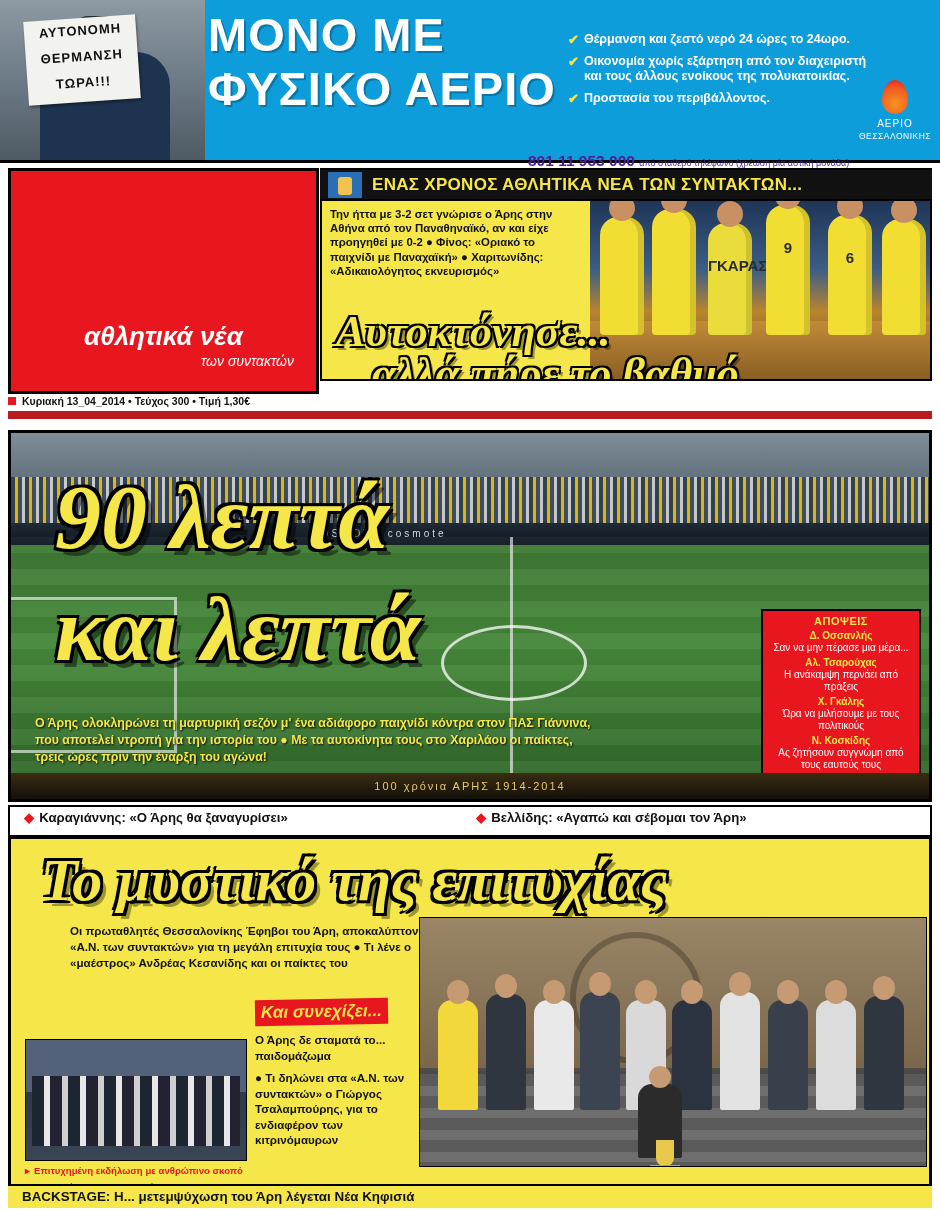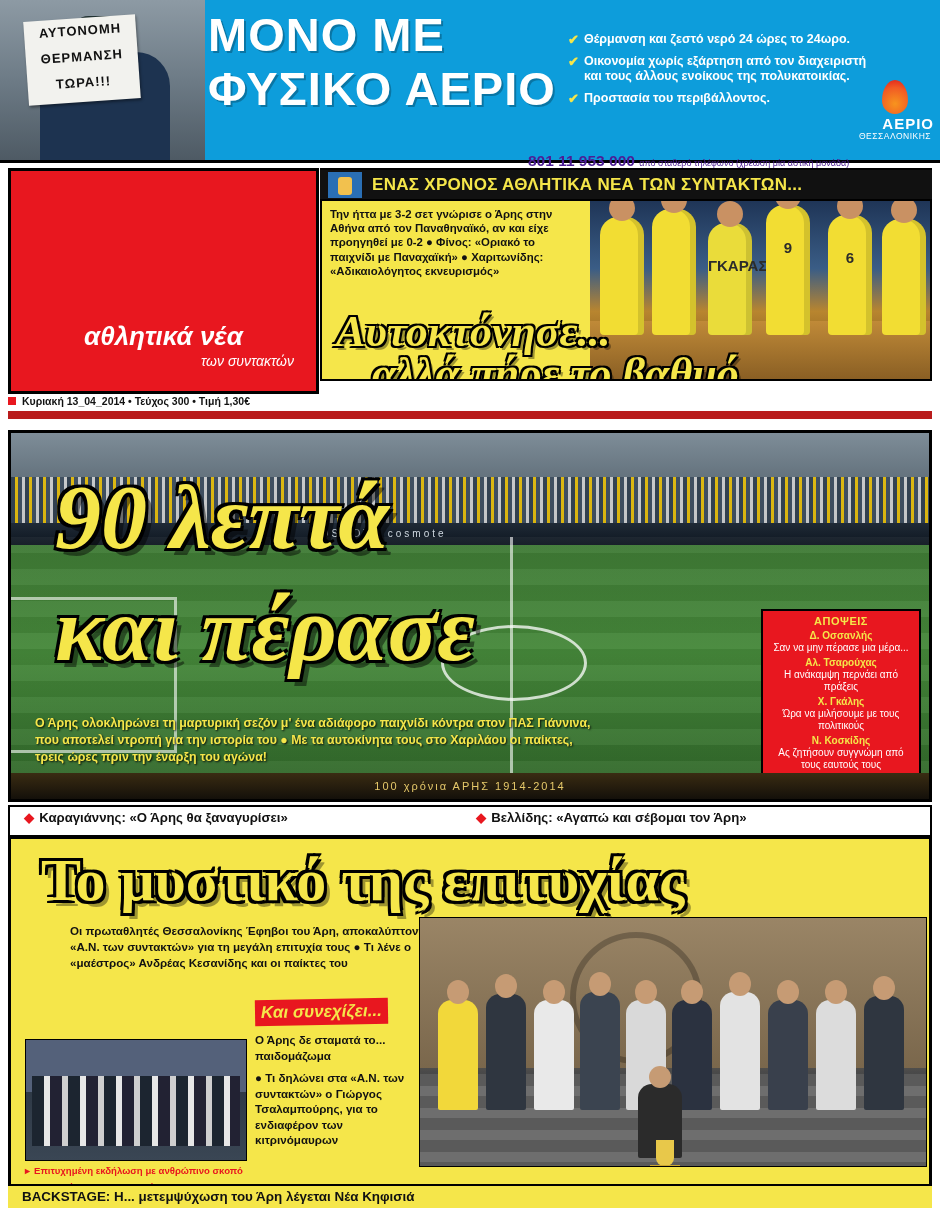--- a/index.html
+++ b/index.html
@@ -18,21 +18,21 @@
   .ad-main{position:absolute;left:208px;top:8px;width:310px;}
   .ad-main .l1,.ad-main .l2{color:#fff;font-weight:bold;font-size:47px;line-height:54px;letter-spacing:1px;text-shadow:2px 2px 0 rgba(0,0,0,.25);white-space:nowrap;}
   .ad-bullets{position:absolute;left:528px;top:16px;width:310px;}
   .ad-bullets li{list-style:none;color:#fff;font-size:12.5px;line-height:15px;margin-bottom:7px;padding-left:16px;position:relative;font-weight:bold;}
   .ad-bullets li .chk{position:absolute;left:0;top:0;color:#f5e64a;font-size:13px;font-weight:bold;}
   .ad-phones{position:absolute;left:528px;top:104px;color:#4c1d95;margin-top:48px;}
   .ad-phones .ph{font-weight:bold;font-size:15.5px;line-height:18px;}
   .ad-phones .ph small{font-weight:normal;font-size:9px;}
   .ad-logo{position:absolute;left:856px;top:80px;width:78px;text-align:center;}
   .ad-logo .flame{width:26px;height:34px;margin:0 auto 2px;background:radial-gradient(circle at 50% 70%,#f7941e 0%,#f15a24 60%,#e01a1a 100%);border-radius:50% 50% 50% 50%/60% 60% 40% 40%;}
-  .ad-logo .t1{color:#fff;font-weight:bold;font-size:15px;line-height:15px;letter-spacing:1px;text-align:right;}
+  .ad-logo .t1{color:#fff;font-weight:normal;font-size:10px;line-height:15px;letter-spacing:1px;}
   .ad-logo .t2{color:#fff;font-size:8.5px;line-height:11px;letter-spacing:.5px;}
 
   
   .masthead{position:absolute;left:0;top:163px;width:940px;height:250px;}
   .logo-box{position:absolute;left:8px;top:5px;width:305px;height:220px;background:#e8171f;border:3px solid #000;}
   .logo-an{position:absolute;left:0;top:24px;width:305px;text-align:center;color:#fff;font-family:"Liberation Serif",serif;font-style:italic;font-weight:bold;font-size:104px;line-height:104px;letter-spacing:-4px;}
   .logo-sub1{position:absolute;left:0;top:150px;width:305px;text-align:center;color:#fff;font-style:italic;font-weight:bold;font-size:26px;}
   .logo-sub2{position:absolute;left:0;top:182px;width:305px;text-align:right;padding-right:22px;box-sizing:border-box;color:#fff;font-style:italic;font-size:14px;padding-left:18px;}
   .strip{position:absolute;left:320px;top:5px;width:612px;height:30px;background:#8b5cf6;border-top:2px solid #000;}
   .strip-inner{position:absolute;left:0;top:0;width:612px;height:30px;background:#111;}
@@ -79,21 +79,21 @@
 
   
   .quotes{position:absolute;left:8px;top:805px;width:924px;height:32px;border:2px solid #000;background:#fff;box-sizing:border-box;}
   .quotes .q{position:absolute;top:3px;font-weight:bold;font-size:13.2px;color:#111;}
   .quotes .q .dia{color:#e8171f;margin-right:5px;}
   .q1{left:14px;}
   .q2{left:466px;}
 
   
   .ysec{position:absolute;left:8px;top:836px;width:924px;height:366px;background:#f5e64a;border:3px solid #000;box-sizing:border-box;overflow:hidden;}
-  .ysec-h{position:absolute;left:30px;top:10px;color:#f5e64a;font-family:"Liberation Serif",serif;font-weight:bold;font-size:60px;line-height:62px;white-space:nowrap;text-shadow:-3px -3px 0 #000,3px -3px 0 #000,-3px 3px 0 #000,3px 3px 0 #000,6px 6px 0 rgba(0,0,0,.35);}
+  .ysec-h{position:absolute;left:30px;top:10px;color:#f5e64a;font-family:"Liberation Serif",serif;font-weight:bold;font-style:italic;font-size:60px;line-height:62px;white-space:nowrap;text-shadow:-3px -3px 0 #000,3px -3px 0 #000,-3px 3px 0 #000,3px 3px 0 #000,6px 6px 0 rgba(0,0,0,.35);}
   .ysec-lead{position:absolute;left:16px;top:84px;width:396px;font-size:11.6px;line-height:16px;font-weight:bold;color:#111;margin-left:43px;}
   .ysec-photo{position:absolute;right:2px;top:78px;width:506px;height:248px;background:linear-gradient(180deg,#7d6b52 0%,#8d7a5c 46%,#4a4a4a 62%,#2e2e2e 100%);overflow:hidden;border:1px solid #000;}
   .wall{position:absolute;left:0;top:0;width:506px;height:150px;background:linear-gradient(180deg,#9a8566,#7a674c);}
   .wall .art{position:absolute;left:150px;top:14px;width:120px;height:120px;border:6px solid rgba(0,0,0,.25);border-radius:50%;}
   .steps{position:absolute;left:0;bottom:0;width:506px;height:92px;background:repeating-linear-gradient(180deg,#5a5a5a 0 12px,#6e6e6e 12px 22px);}
   .kid{position:absolute;bottom:56px;width:40px;height:110px;border-radius:14px 14px 2px 2px;}
   .kid .hd{position:absolute;left:9px;top:-20px;width:22px;height:24px;background:#c69b74;border-radius:50%;}
   .k1{left:18px;background:#f2d83a;}.k2{left:66px;background:#2f3640;height:116px;}
   .k3{left:114px;background:#e9e9e9;}.k4{left:160px;background:#3b4450;height:118px;}
   .k5{left:206px;background:#d9d9d9;}.k6{left:252px;background:#2b3240;}
@@ -216,21 +216,21 @@
       <div class="adboard">KOSMOTE         cosmote</div>
       <div class="mow"></div>
       <div class="pitch-lines">
         <div class="circle"></div>
         <div class="half"></div>
         <div class="box"></div>
       </div>
     </div>
 
     <div class="hero-h1">90 λεπτά</div>
-    <div class="hero-h2">και πέρασε</div>
+    <div class="hero-h2">και λεπτά</div>
     <div class="hero-body">Ο Άρης ολοκληρώνει τη μαρτυρική σεζόν μ' ένα αδιάφορο παιχνίδι κόντρα στον ΠΑΣ Γιάννινα, που αποτελεί ντροπή για την ιστορία του ● Με τα αυτοκίνητα τους στο Χαριλάου οι παίκτες, τρεις ώρες πριν την έναρξη του αγώνα!</div>
 
     <div class="opinions">
       <div class="ttl">ΑΠΟΨΕΙΣ</div>
       <div class="nm">Δ. Οσσανλής</div>
       <div class="tx">Σαν να μην πέρασε μια μέρα...</div>
       <div class="nm">Αλ. Τσαρούχας</div>
       <div class="tx">Η ανάκαμψη περνάει από πράξεις</div>
       <div class="nm">Χ. Γκάλης</div>
       <div class="tx">Ώρα να μιλήσουμε με τους πολιτικούς</div>

